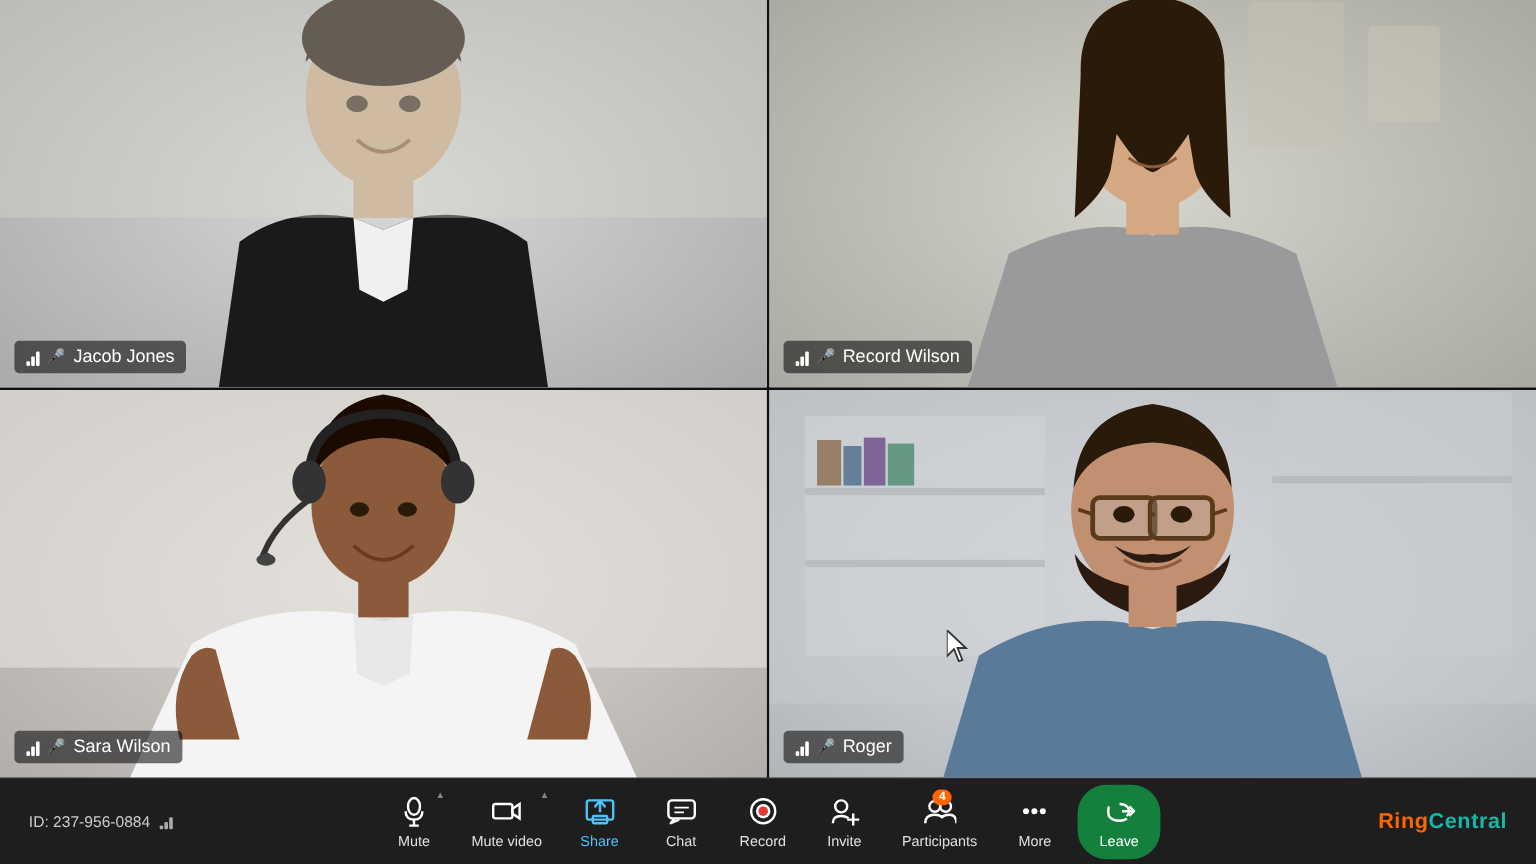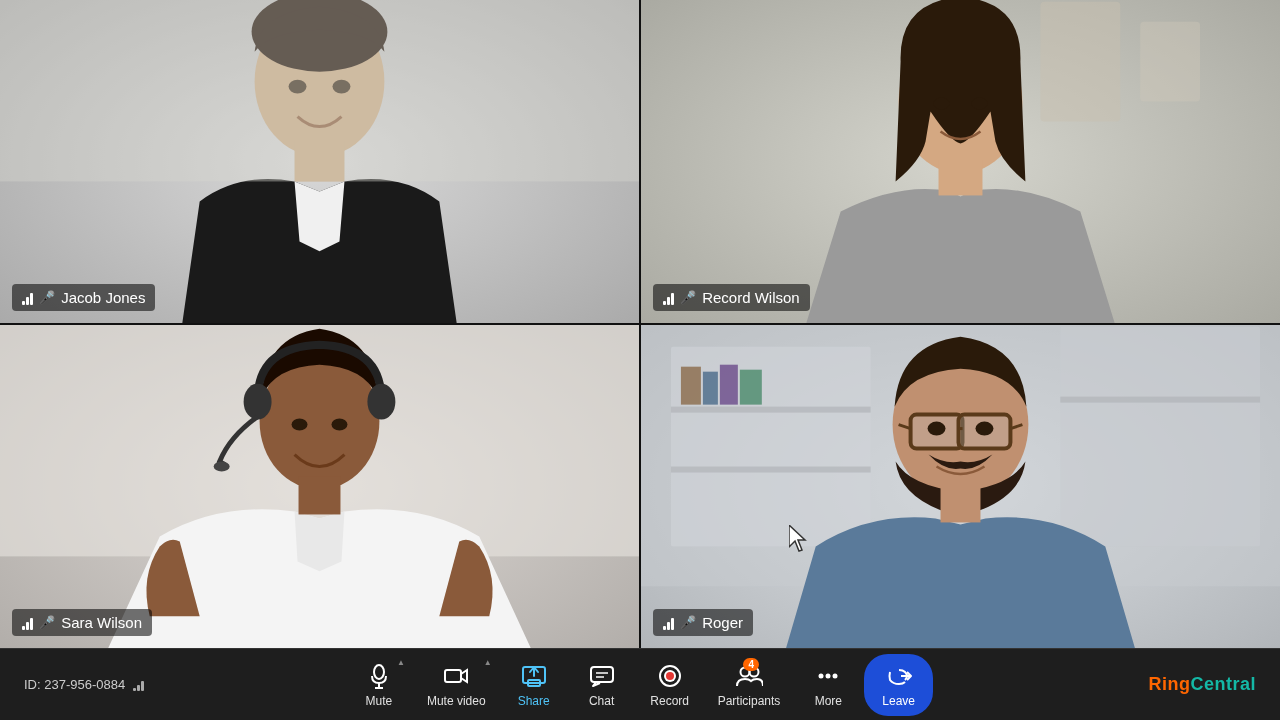--- a/index.html
+++ b/index.html
@@ -152,21 +152,21 @@
       border: none;
       transition: background 0.15s;
     }
 
     .toolbar-btn svg {
       width: 28px;
       height: 28px;
     }
 
     .leave-btn {
-      background: #1d4ed8;
+      background: #15803d;
       border-radius: 24px;
       padding: 8px 18px;
       color: #fff;
     }
 
     .caret {
       position: absolute;
       top: 2px;
       right: 6px;
       font-size: 8px;
@@ -470,20 +470,29 @@
 
     <button class="toolbar-btn">
       <svg viewBox="0 0 28 28" fill="none">
         <circle cx="14" cy="14" r="10" stroke="white" stroke-width="2"></circle>
         <circle cx="14" cy="14" r="6" fill="white"></circle>
         <circle cx="14" cy="14" r="4" fill="#e53935"></circle>
       </svg>
       <span>Record</span>
     </button>
 
+    <button class="toolbar-btn">
+      <svg viewBox="0 0 28 28" fill="none">
+        <circle cx="11" cy="10" r="5" stroke="white" stroke-width="2"></circle>
+        <path d="M4 24 Q4 18 11 18 Q15 18 17 20" stroke="white" stroke-width="2" fill="none"></path>
+        <line x1="21" y1="16" x2="21" y2="26" stroke="white" stroke-width="2"></line>
+        <line x1="16" y1="21" x2="26" y2="21" stroke="white" stroke-width="2"></line>
+      </svg>
+      <span>Invite</span>
+    </button>
 
     <button class="toolbar-btn" style="position:relative;">
       <div style="position:relative; width:28px; height:28px;">
         <svg viewBox="0 0 28 28" fill="none">
           <circle cx="10" cy="10" r="4.5" stroke="white" stroke-width="2"></circle>
           <circle cx="19" cy="10" r="4.5" stroke="white" stroke-width="2"></circle>
           <path d="M2 24 Q2 17 10 17 Q14 17 16 19 Q18 17 22 17 Q28 17 28 24" stroke="white" stroke-width="2" fill="none"></path>
         </svg>
         <span class="participant-badge">4</span>
       </div>

